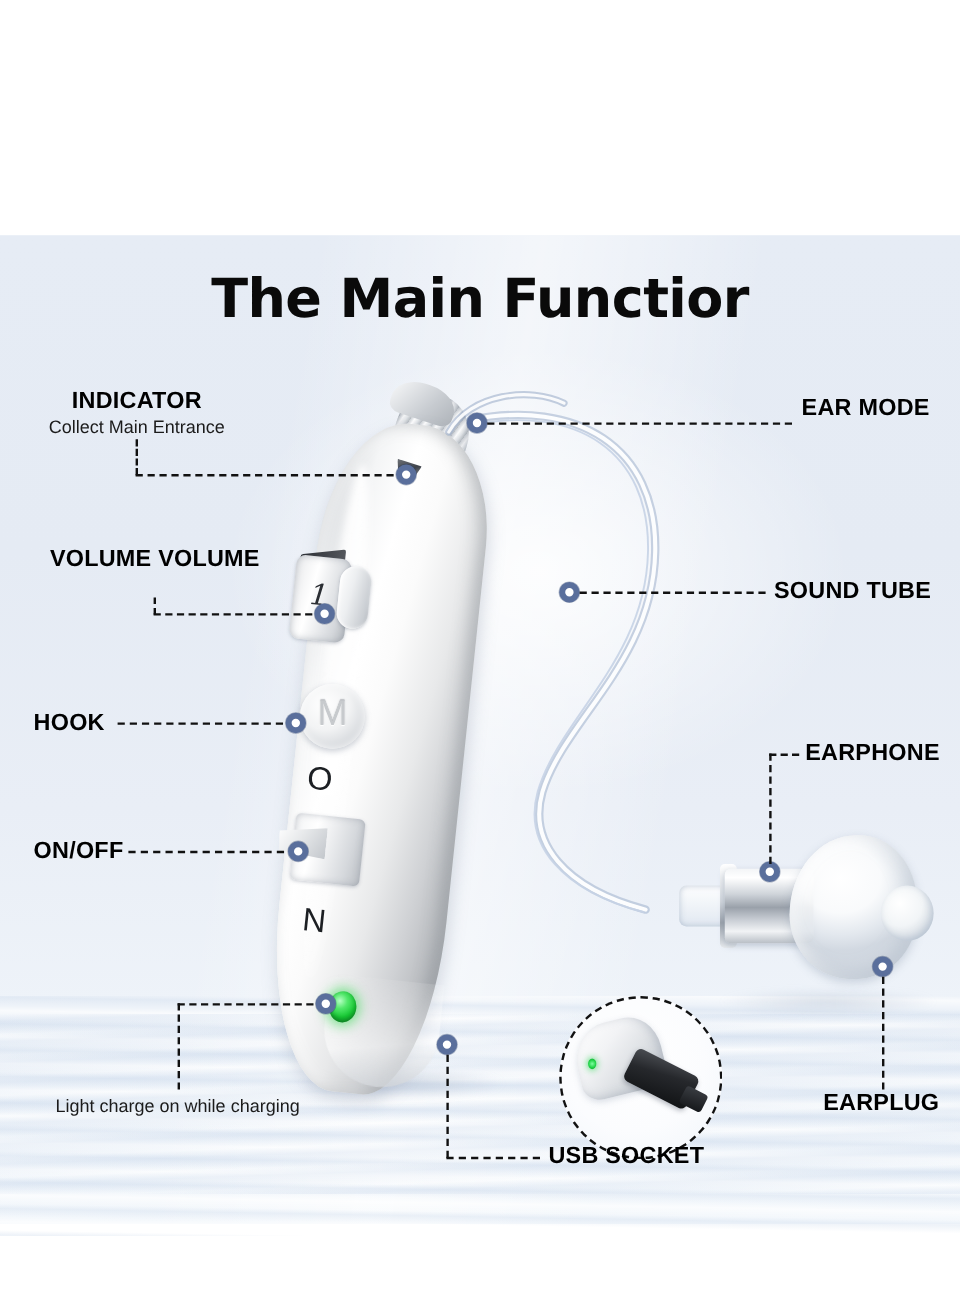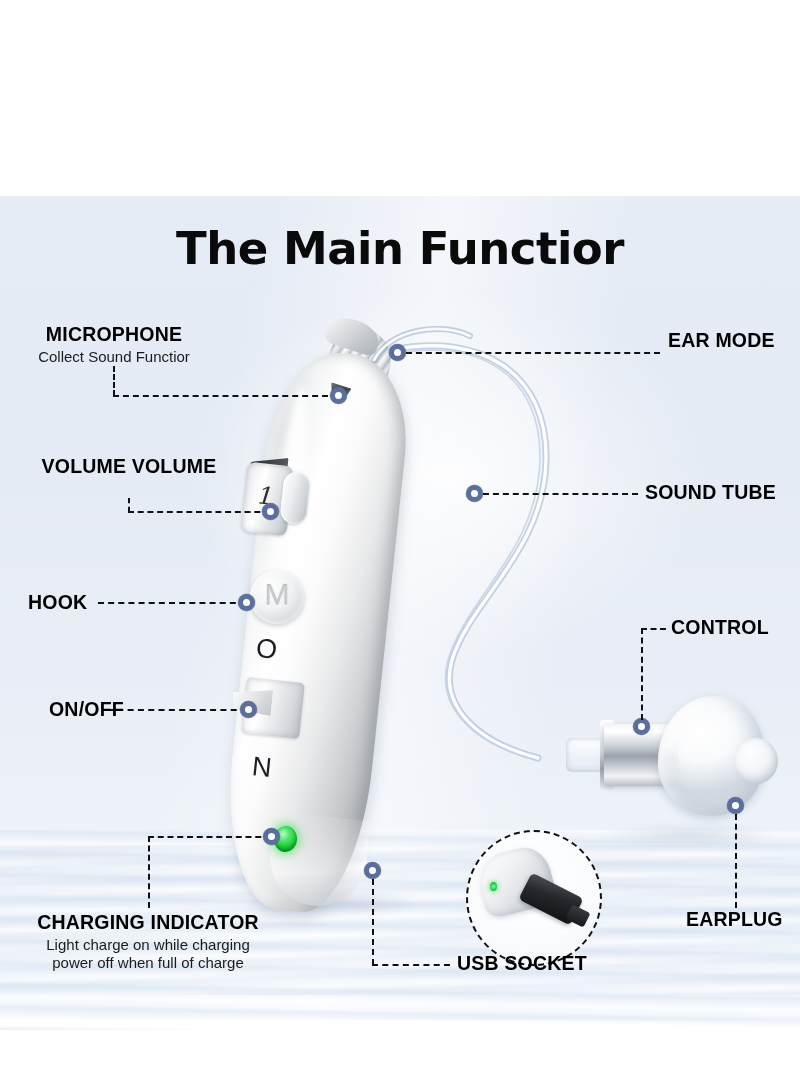--- a/index.html
+++ b/index.html
@@ -493,52 +493,50 @@
   <div class="lead-h" style="left:641px; top:628px; width:25px;"></div>
 
   <div class="dot" style="left:727px; top:797px;"></div>
   <div class="lead-v" style="left:735px; top:814px; height:94px;"></div>
 
   <div class="dot" style="left:364px; top:862px;"></div>
   <div class="lead-v" style="left:372px; top:879px; height:86px;"></div>
   <div class="lead-h" style="left:372px; top:964px; width:78px;"></div>
 
   <div class="label center" style="left:24px; top:324px; width:180px;">
-    <div class="title-line">MICROPHONE</div>
-    <div class="sub-line">Collect Sound Functior</div>
+    <div class="title-line">INDICATOR</div>
+    <div class="sub-line">Collect Main Entrance</div>
   </div>
 
   <div class="label center" style="left:16px; top:456px; width:226px;">
     <div class="title-line">VOLUME VOLUME</div>
   </div>
 
   <div class="label" style="left:28px; top:592px;">
     <div class="title-line">HOOK</div>
   </div>
 
-  <div class="label" style="left:28px; top:699px;margin-left:21px;">
+  <div class="label" style="left:28px; top:699px;">
     <div class="title-line">ON/OFF</div>
   </div>
 
   <div class="label center" style="left:14px; top:912px; width:268px;">
-    <div class="title-line">CHARGING INDICATOR</div>
     <div class="sub-line">Light charge on while charging</div>
-    <div class="sub-line" style="margin-top:0;">power off when full of charge</div>
   </div>
 
   <div class="label" style="left:668px; top:330px;">
     <div class="title-line">EAR MODE</div>
   </div>
 
   <div class="label" style="left:645px; top:482px;text-align:center;">
     <div class="title-line">SOUND TUBE</div>
   </div>
 
   <div class="label" style="left:671px; top:617px;">
-    <div class="title-line">CONTROL</div>
+    <div class="title-line">EARPHONE</div>
   </div>
 
   <div class="label" style="left:686px; top:909px;">
     <div class="title-line">EARPLUG</div>
   </div>
 
   <div class="label" style="left:457px; top:953px;">
     <div class="title-line">USB SOCKET</div>
   </div>
 

